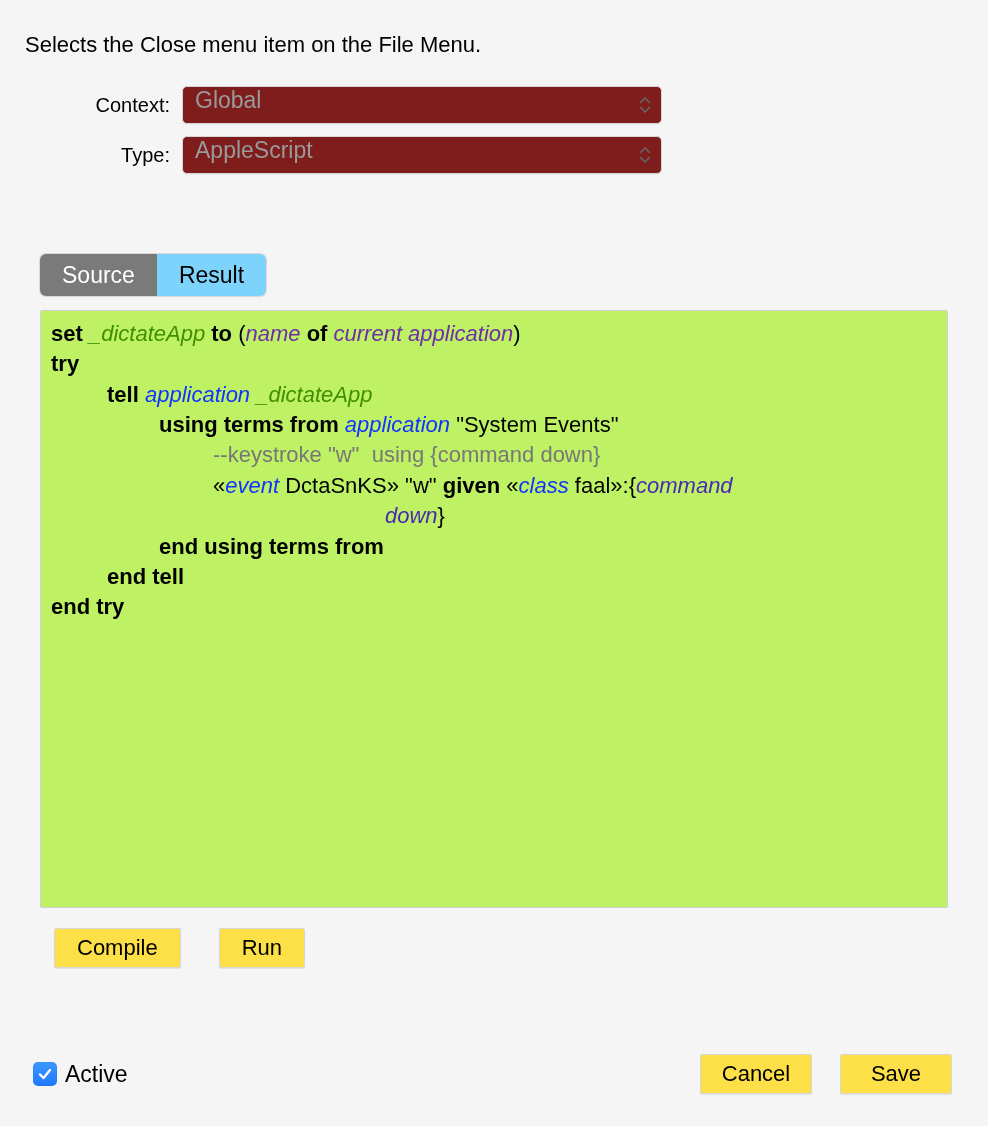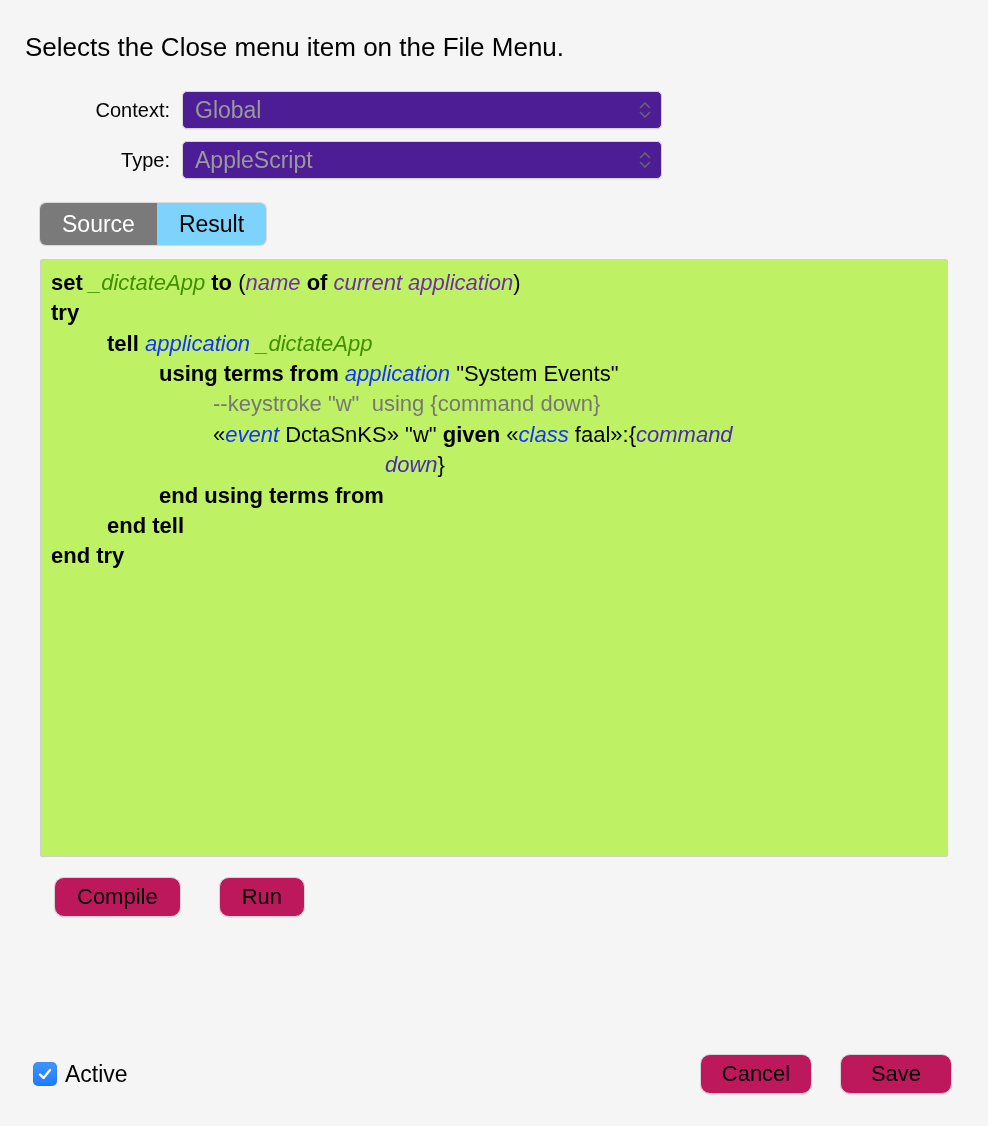--- a/index.html
+++ b/index.html
@@ -7,66 +7,66 @@
     background: #f5f5f5;
     font-family: -apple-system, "Helvetica Neue", Helvetica, Arial, sans-serif;
     font-size: 22px;
     color: #000;
     width: 988px;
     height: 1126px;
     padding: 32px 20px 20px 20px;
     position: relative;
   }
   .description {
-    font-size: 26px;
+    font-size: 22px;
     margin-bottom: 28px;
     padding-left: 5px;
   }
   .form-rows { margin-left: 0; }
   .form-row {
     display: flex;
     align-items: center;
     margin-bottom: 12px;
   }
   .form-label {
     width: 162px;
     text-align: right;
     padding-right: 12px;
     font-size: 20px;
   }
   .mac-select {
     flex: 0 0 auto;
     width: 480px;
     height: 38px;
-    background: #4c1d95;
+    background: #7f1d1d;
     border: 1px solid #d6d6d6;
     border-radius: 5px;
     box-shadow: 0 1px 1px rgba(0,0,0,0.05);
     display: flex;
-    align-items: center;
+    align-items: flex-start;
     padding: 0 12px;
     position: relative;
     color: #9a9a9a;
     font-size: 23px;
     cursor: default;
   }
   .mac-select .stepper {
     position: absolute;
     right: 10px;
     top: 50%;
     transform: translateY(-50%);
     display: flex;
     flex-direction: column;
     gap: 2px;
     color: #666;
   }
   .mac-select .stepper svg { display: block; }
 
   .tabs-wrap {
-    margin-top: 24px;
+    margin-top: 80px;
     margin-left: 20px;
   }
   .seg {
     display: inline-flex;
     border-radius: 6px;
     overflow: hidden;
     box-shadow: 0 0 0 1px #d9d9d9, 0 1px 1px rgba(0,0,0,0.08);
   }
   .seg-btn {
     height: 42px;
@@ -108,23 +108,23 @@
   .indent3 { padding-left: 162px; display: block; }
   .indent-wrap { padding-left: 334px; display: block; }
   .ln { display: block; }
 
   .row-buttons {
     margin: 20px 20px 0 34px;
     display: flex;
     gap: 38px;
   }
   .mac-btn {
-    background: #be185d;
+    background: #fde047;
     border: 1px solid #d6d6d6;
-    border-radius: 10px;
+    border-radius: 2px;
     box-shadow: 0 1px 1px rgba(0,0,0,0.08);
     height: 40px;
     padding: 0 22px;
     font-size: 22px;
     display: inline-flex;
     align-items: center;
     cursor: default;
   }
 
   .footer {

